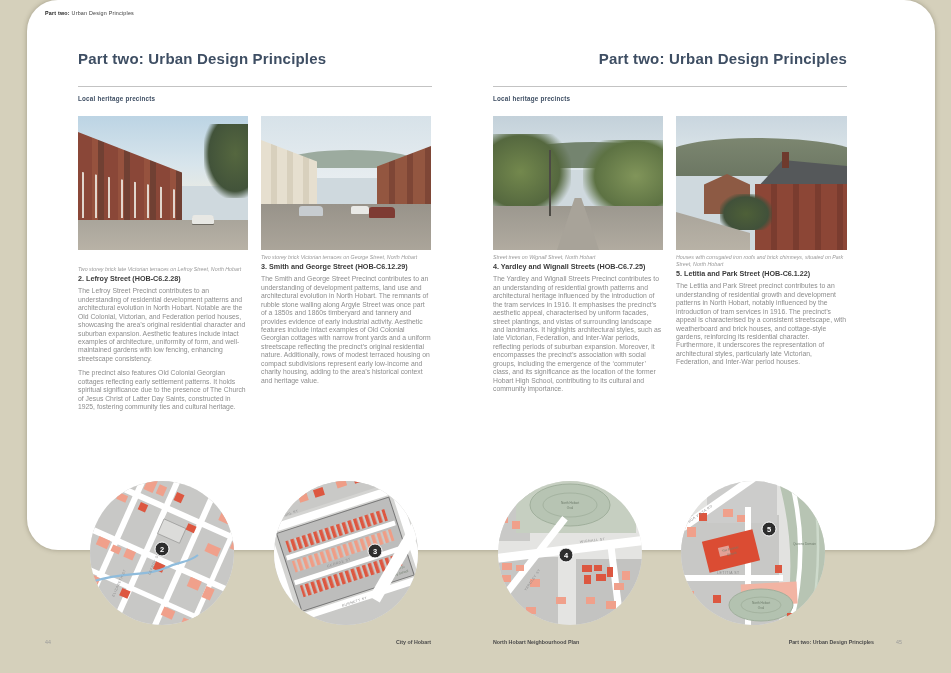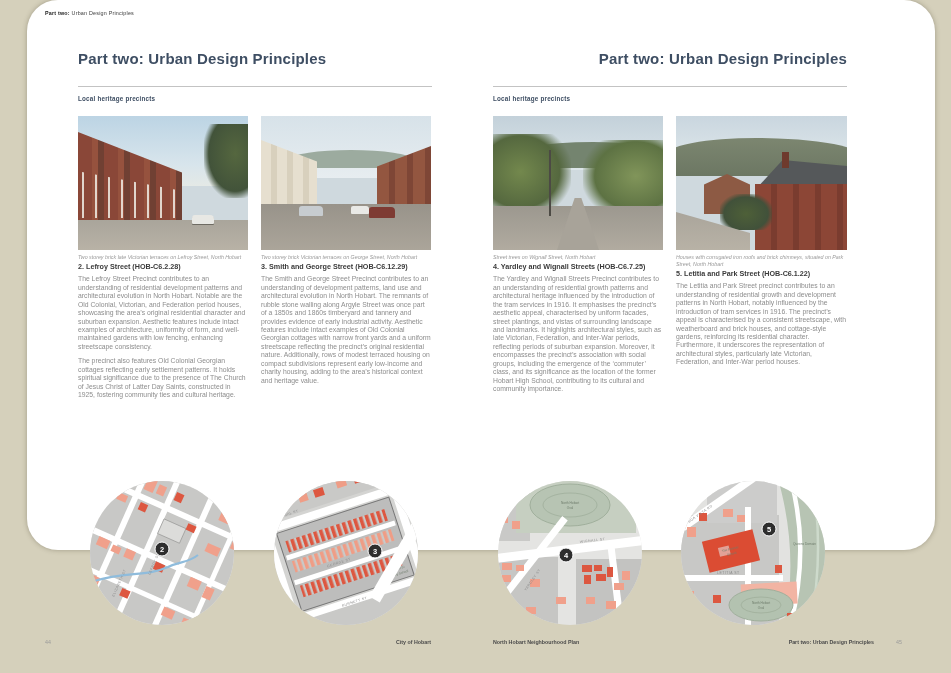--- a/index.html
+++ b/index.html
@@ -20,21 +20,21 @@
   .rule-left{left:51px;}
   .rule-right{left:466px;}
   .section-label{position:absolute;top:95px;font-size:6.3px;font-weight:bold;color:#3e4e63;letter-spacing:.2px;}
   .sl-left{left:51px;}
   .sl-right{left:466px;}
   
   .photo{position:absolute;top:116px;width:170px;height:134px;overflow:hidden;background:#cfd9de;}
   .shape{position:absolute;}
   
   .col{position:absolute;top:254px;width:170px;}
-  .c1{left:51px;} .c2{left:234px;} .c3{left:466px;} .c4{left:649px;}
+  .c1{left:51px;margin-top:12px;} .c2{left:234px;} .c3{left:466px;} .c4{left:649px;}
   .caption{font-size:5.3px;font-style:italic;color:#9a9a9a;line-height:1.32;margin:0 0 2px 0;}
   .subhead{font-size:7.2px;font-weight:bold;color:#3a3a3a;line-height:1.18;margin:2px 0 4px 0;}
   .bodytext{font-size:6.8px;color:#8d8d8d;line-height:1.24;margin:0 0 6px 0;}
   
   .map{position:absolute;top:479px;width:148px;height:148px;}
   .m2{left:61px;} .m3{left:245px;} .m4{left:469px;} .m5{left:652px;}
   .map svg{width:148px;height:148px;display:block;}
   .map text{font-family:"Liberation Sans","DejaVu Sans",sans-serif;}
   .street-label{font-size:3.4px;fill:#8b8b8b;letter-spacing:.5px;}
   .poi-label{font-size:3.2px;fill:#6f7d6c;}

